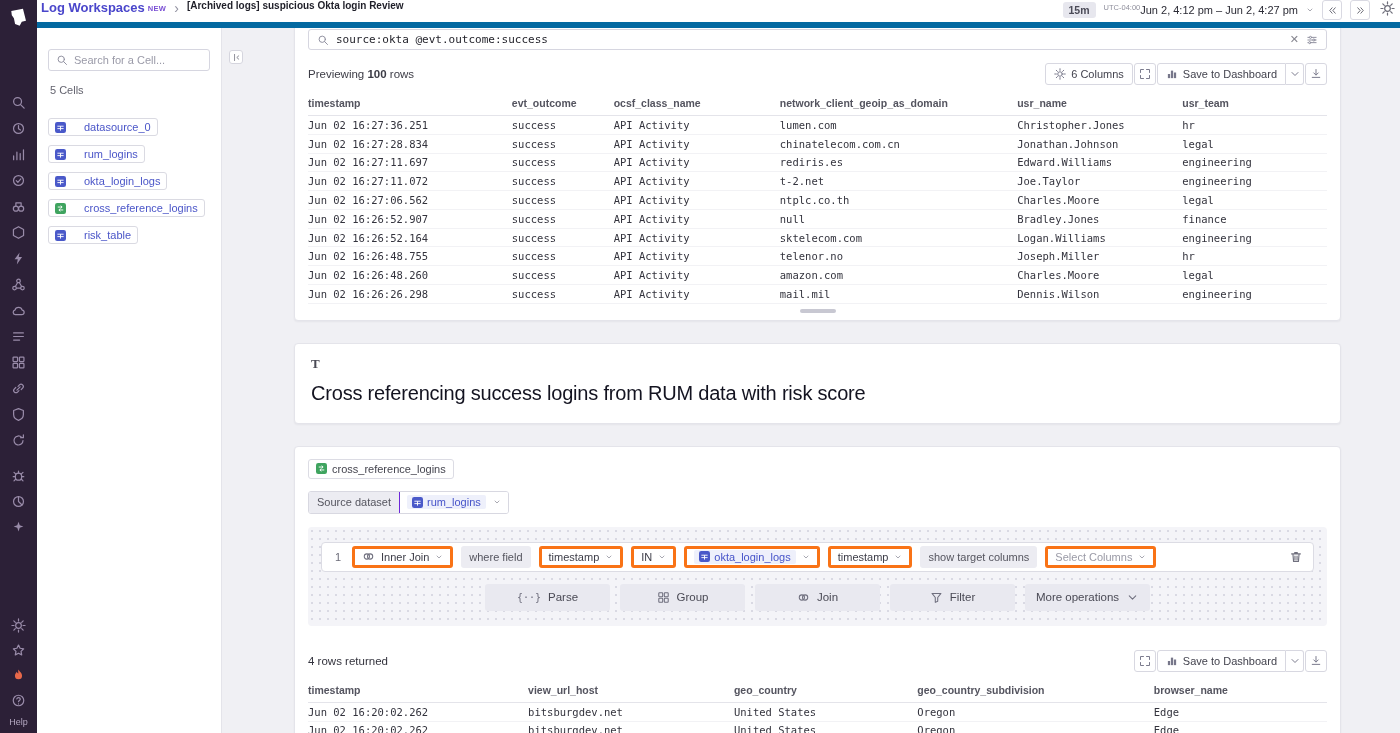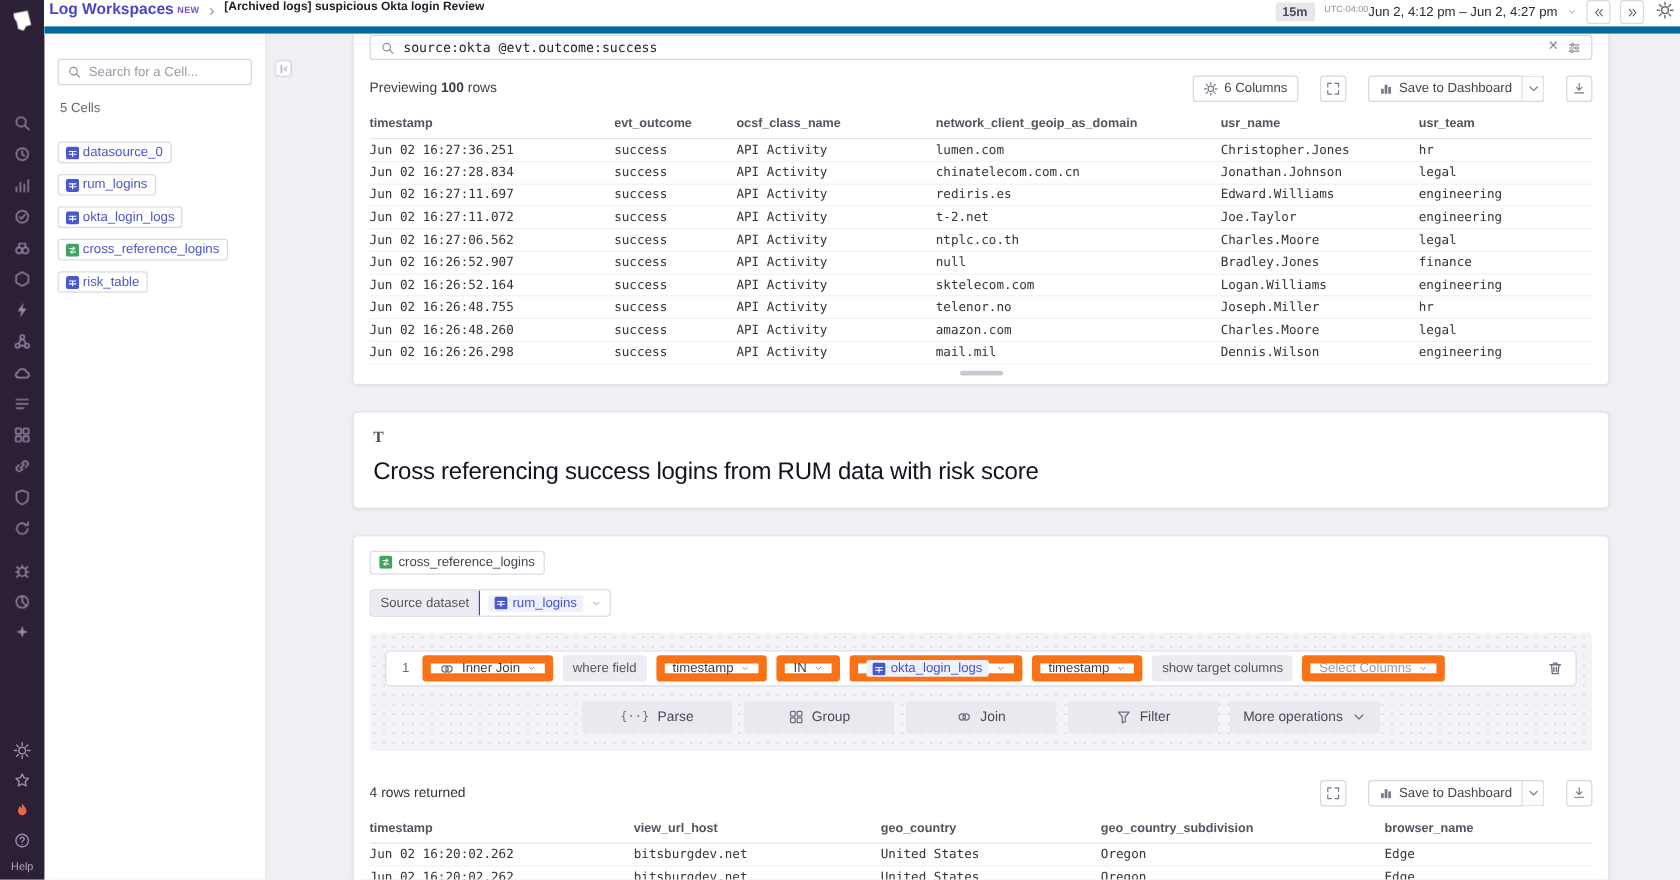--- a/index.html
+++ b/index.html
@@ -36,41 +36,41 @@
 .gear-btn svg{width:15px;height:15px}
 
 
 .panel{position:fixed;left:37px;top:28px;bottom:0;width:185px;background:#fff;border-right:1px solid #e4e4ea;padding:21px 11px;z-index:5}
 .panel-search{display:flex;align-items:center;gap:6px;border:1px solid #d6d6e0;border-radius:3px;height:22px;padding:0 7px;color:#8f8f9e}
 .panel-search input{border:none;outline:none;flex:1;font-size:11px;font-family:inherit;color:#33333d;min-width:0;background:transparent}
 .panel-search input::placeholder{color:#9a9aa8}
 .panel-search svg{width:12px;height:12px}
 .cells-count{font-size:11px;color:#64646f;margin:13px 2px 22px}
 .cell-list{display:flex;flex-direction:column;align-items:flex-start;gap:9px}
-.cell-chip{display:inline-flex;align-items:center;gap:3px;border:1px solid #dadae2;border-radius:3px;padding:2px 6px;font-size:11px;color:#4a55c8;background:#fff;cursor:pointer}
+.cell-chip{display:inline-flex;align-items:center;gap:18px;border:1px solid #dadae2;border-radius:3px;padding:2px 6px;font-size:11px;color:#4a55c8;background:#fff;cursor:pointer}
 .tblic{width:11px;height:11px;flex:none}
 .collapse-btn{position:fixed;left:229px;top:50px;width:14px;height:14px;border:1px solid #d5d5de;background:#fff;border-radius:3px;color:#6b6b78;display:flex;align-items:center;justify-content:center;padding:0;cursor:pointer;z-index:7}
 .collapse-btn svg{width:9px;height:9px}
 
 
 .main{position:absolute;left:222px;top:28px;right:0;bottom:0;background:#f0f0f4;overflow:hidden;padding-left:72px}
 .card{width:1047px;background:#fff;border:1px solid #e4e4ea;border-radius:4px;box-shadow:0 1px 2px rgba(20,20,40,.05)}
 .card1{margin-top:-10px;padding:10px 13px 4px}
 .card2{margin-top:22px;padding:12px 16px 18px}
 .card3{margin-top:22px;padding:12px 13px 0;height:322px;overflow:hidden}
 
 
 .searchbar{display:flex;align-items:center;gap:7px;border:1px solid #d6d6e0;border-radius:3px;height:21px;padding:0 8px;color:#8f8f9e}
 .searchbar .query{flex:1;font-family:"DejaVu Sans Mono",monospace;font-size:11px;color:#24242c}
 .clear-x{font-size:11px;color:#85858f;cursor:pointer;line-height:1}
 .searchbar svg{width:12px;height:12px;cursor:pointer}
 .bar{margin-top:13px;display:flex;align-items:center}
 .preview{font-size:11.5px;color:#3c3c46}
 .preview b{font-weight:700}
-.controls{margin-left:auto;display:flex;align-items:center;gap:18px}
+.controls{margin-left:auto;display:flex;align-items:center;gap:1px}
 .btn{display:inline-flex;align-items:center;gap:5px;height:22px;padding:0 8px;border:1px solid #d8d8e1;border-radius:3px;background:#fff;font-size:11px;color:#43434e;cursor:pointer;font-family:inherit}
 .btn svg{width:12px;height:12px;color:#77778a}
 .btn.sq{width:22px;padding:0;justify-content:center}
 .split{display:inline-flex}
 .split .btn:first-child{border-radius:3px 0 0 3px}
 .split .btn.caret-seg{border-radius:0 3px 3px 0;border-left:none;width:18px;padding:0;justify-content:center}
 
 table.tbl{width:100%;border-collapse:collapse;margin-top:8px;table-layout:fixed}
 .tbl th{text-align:left;font-size:10.5px;font-weight:700;color:#54545f;padding:4px 8px 6px 0;border-bottom:1px solid #e4e4ea;cursor:pointer;overflow:hidden;white-space:nowrap}
 .tbl td{font-family:"DejaVu Sans Mono",monospace;font-size:10.5px;color:#33333d;padding:2.9px 8px 2.9px 0;border-bottom:1px solid #f2f2f5;overflow:hidden;white-space:nowrap}
@@ -91,21 +91,21 @@
 
 
 .tag-chip{display:inline-flex;align-items:center;gap:5px;border:1px solid #dcdce4;border-radius:3px;padding:3px 7px;font-size:11px;color:#45454f;background:#fff;cursor:pointer}
 .source-ctl{margin-top:12px;display:inline-flex;border:1px solid #d8d8e1;border-radius:3px;overflow:hidden;height:23px;align-items:stretch}
 .source-label{background:#ececf2;color:#55555f;font-size:11px;display:flex;align-items:center;padding:0 8px;border-right:1px solid #6d28d9}
 .source-value{display:flex;align-items:center;gap:7px;padding:0 7px;background:#fff;cursor:pointer}
 .mini-chip{display:inline-flex;align-items:center;gap:4px;background:#eef0fb;border-radius:2px;padding:1px 5px;font-size:11px;color:#4653c9}
 .dotted{margin-top:13px;background-color:#f4f4f8;border-radius:4px;padding:15px 13px;background-image:radial-gradient(#d9d9e3 1px,transparent 1.2px);background-size:8px 8px}
 .step-row{background:#fff;border:1px solid #dcdce4;border-radius:4px;height:30px;display:flex;align-items:center;gap:8px;padding:0 10px}
 .step-num{font-size:11px;color:#6b6b78;width:12px;text-align:center}
-.dd{display:inline-flex;align-items:center;gap:6px;height:22px;padding:0 7px;border:7px solid #f97316;border-radius:3px;background:#fff;font-size:11px;color:#3c3c47;cursor:pointer}
+.dd{display:inline-flex;align-items:center;gap:6px;height:22px;padding:0 7px;border:3px solid #f97316;border-radius:3px;background:#fff;font-size:11px;color:#3c3c47;cursor:pointer}
 .dd svg.joinic{width:13px;height:13px;color:#6f6f7e}
 .gray-lab{background:#ececf2;border-radius:3px;height:22px;display:inline-flex;align-items:center;padding:0 8px;font-size:11px;color:#55555f}
 .placeholder{color:#9a9aa6}
 .trash{margin-left:auto;color:#70707e;width:14px;height:14px;cursor:pointer}
 .ops-row{margin-top:12px;display:flex;justify-content:center;gap:10px}
 .op-btn{width:125px;height:27px;background:#e9e9f0;border:none;border-radius:3px;display:inline-flex;align-items:center;justify-content:center;gap:7px;font-size:11.5px;color:#4a4a55;cursor:pointer;font-family:inherit}
 .op-btn svg{width:13px;height:13px;color:#6f6f7e}
 .parse-ic{font-family:"DejaVu Sans Mono",monospace;font-size:10px;color:#6f6f7e}
 .result-bar{margin-top:24px;display:flex;align-items:center}
 .result-label{font-size:11.5px;color:#33333d}

